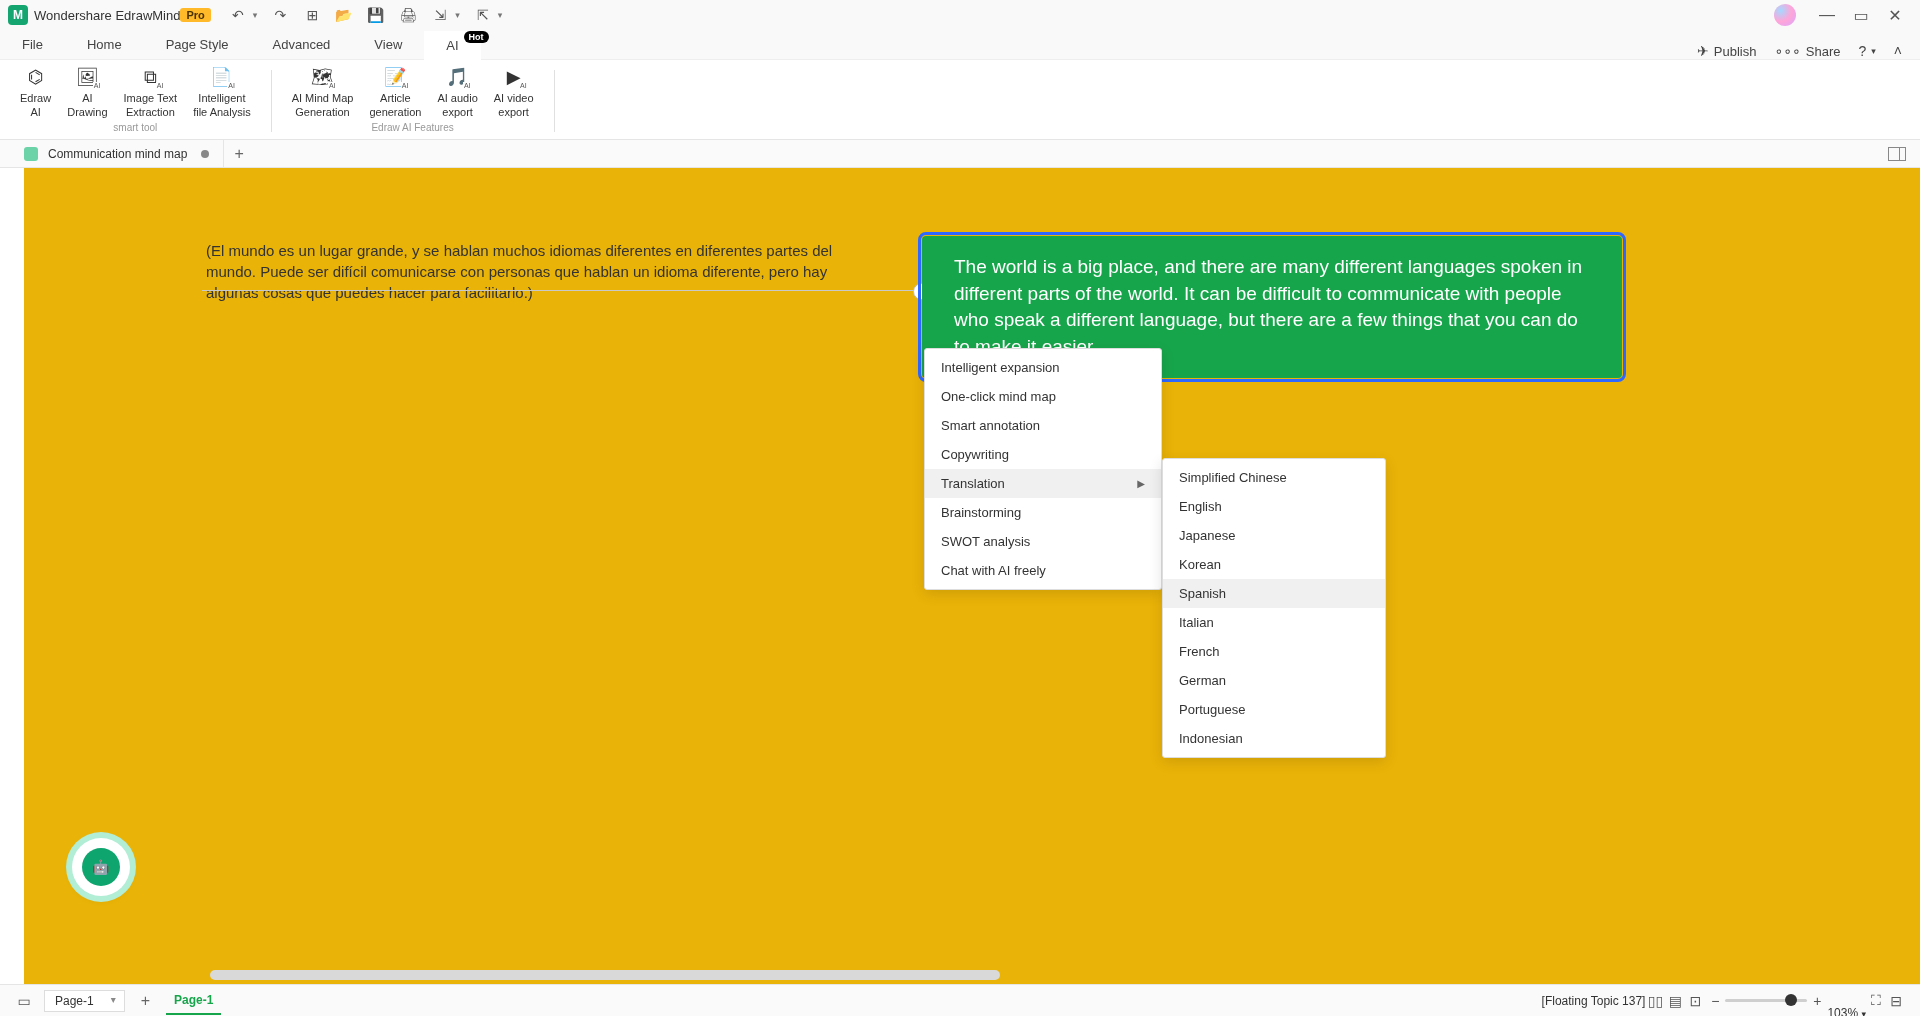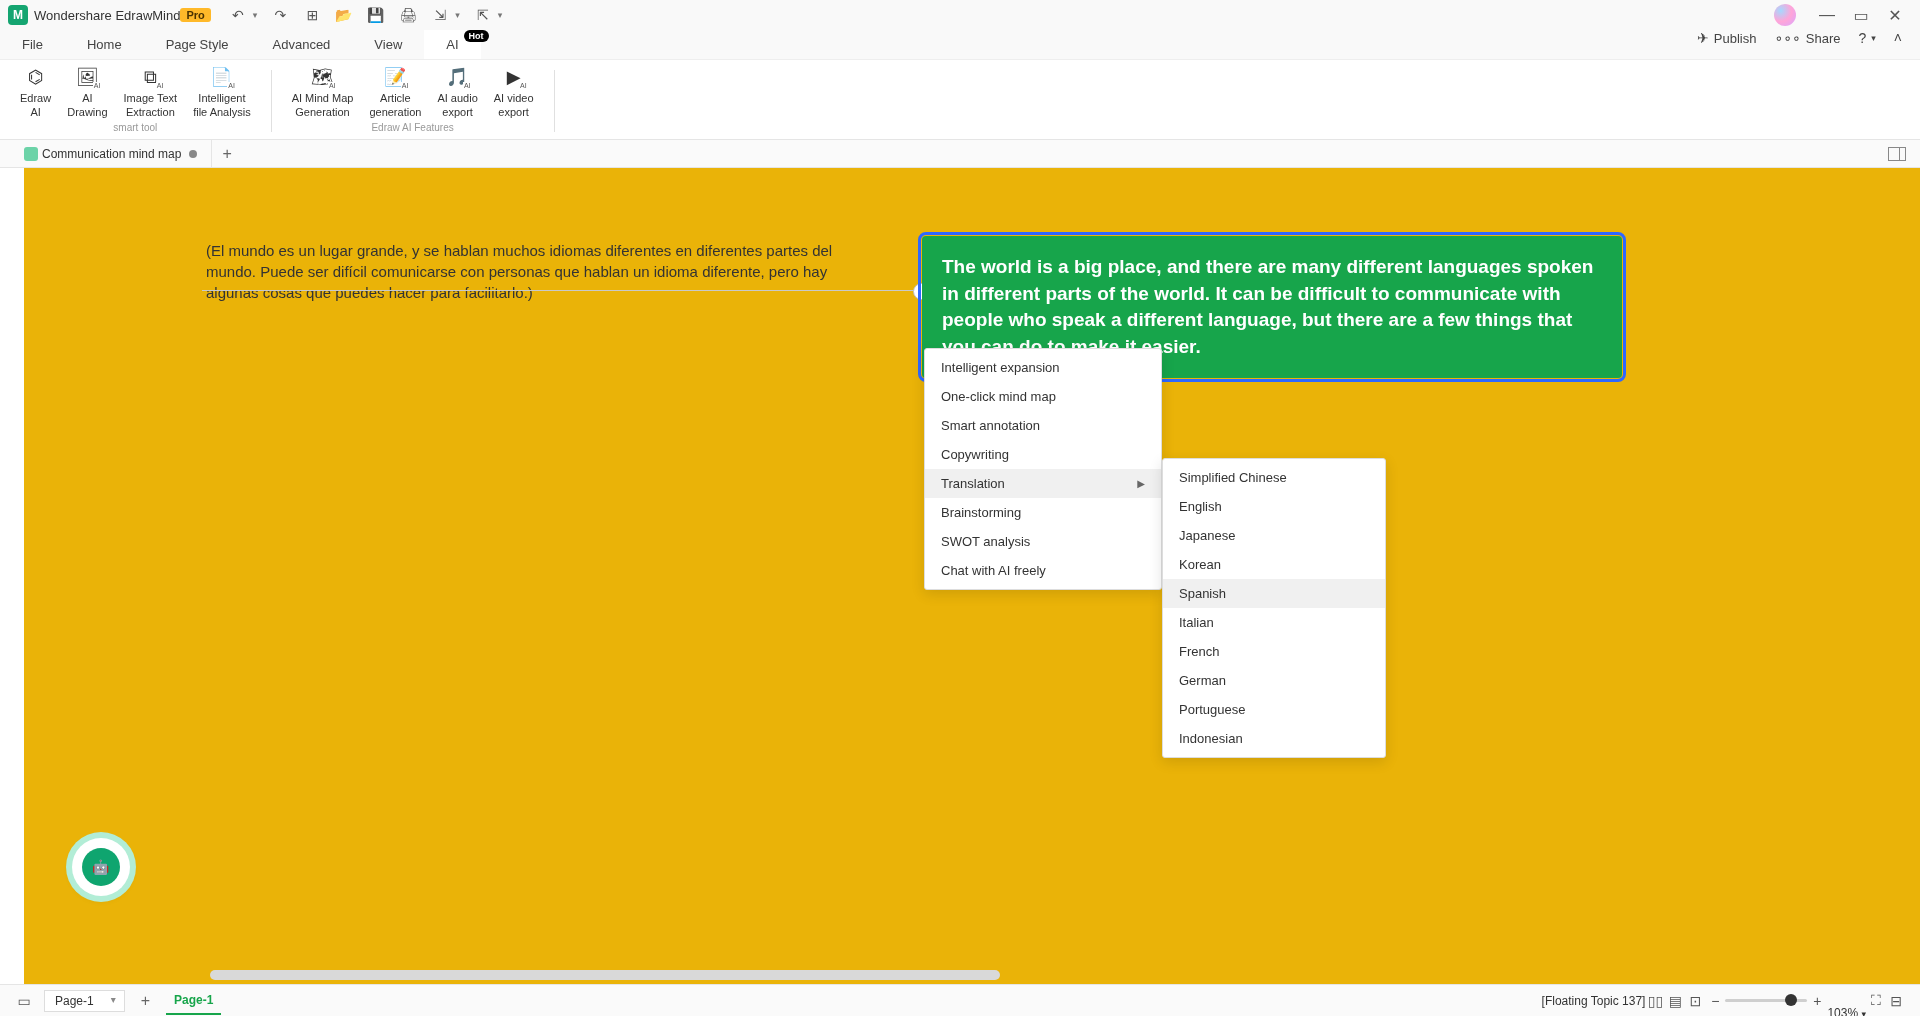--- a/index.html
+++ b/index.html
@@ -11,21 +11,21 @@
 .app-title { font-size: 13px; color: #333; }
 .pro-badge { background: #ffb929; color: #4a3200; font-size: 11px; padding: 1px 6px; border-radius: 3px; font-weight: 600; }
 .qa-group { display: flex; align-items: center; margin-left: 18px; gap: 14px; }
 .qa-icon { width: 18px; height: 18px; display: flex; align-items: center; justify-content: center; color: #555; font-size: 14px; cursor: pointer; }
 .qa-dropdown { font-size: 9px; color: #777; margin-left: -8px; }
 .title-spacer { flex: 1; }
 .avatar { width: 22px; height: 22px; border-radius: 50%; background: radial-gradient(circle at 30% 30%, #a5d8ff, #ffa5d8, #d8a5ff); margin-right: 14px; }
 .win-btn { width: 34px; height: 24px; display: flex; align-items: center; justify-content: center; color: #555; cursor: pointer; }
 
 
-.menu-bar { height: 30px; display: flex; align-items: flex-start; background: #f9f9f9; border-bottom: 1px solid #eee; }
+.menu-bar { height: 30px; display: flex; align-items: flex-end; background: #f9f9f9; border-bottom: 1px solid #eee; }
 .menu-item { padding: 0 22px; font-size: 13px; color: #444; height: 100%; display: flex; align-items: center; cursor: pointer; position: relative; }
 .menu-item.active { background: #fff; border-top: 2px solid transparent; border-bottom: 2px solid #fff; margin-bottom: -1px; }
 .hot-badge { background: #000000; color: #fff; font-size: 9px; padding: 1px 5px; border-radius: 7px; position: absolute; top: -2px; right: -8px; font-weight: 600; }
 .menu-spacer { flex: 1; }
 .menu-right { display: flex; align-items: center; gap: 18px; padding-right: 18px; font-size: 13px; color: #444; }
 .menu-right-item { display: flex; align-items: center; gap: 5px; cursor: pointer; }
 .mr-icon { font-size: 14px; }
 
 
 .ribbon { height: 80px; display: flex; align-items: flex-start; padding: 6px 10px 0 10px; background: #fff; border-bottom: 1px solid #e5e5e5; gap: 0; }
@@ -33,34 +33,34 @@
 .ribbon-buttons { display: flex; }
 .ribbon-btn { display: flex; flex-direction: column; align-items: center; padding: 0 8px; cursor: pointer; }
 .rb-icon { width: 26px; height: 22px; display: flex; align-items: center; justify-content: center; font-size: 18px; color: #333; position: relative; }
 .rb-icon .ai-sub { position: absolute; bottom: -1px; right: -1px; font-size: 7px; background: #fff; color: #555; padding: 0 1px; }
 .rb-label { font-size: 11px; color: #333; line-height: 1.25; text-align: center; margin-top: 4px; white-space: pre-line; }
 .ribbon-group-label { font-size: 10px; color: #999; margin-top: 2px; }
 .ribbon-sep { width: 1px; background: #e0e0e0; height: 62px; margin: 4px 10px 0 10px; }
 
 
 .tab-bar { height: 28px; display: flex; align-items: center; padding: 0 10px; border-bottom: 1px solid #e5e5e5; background: #fafafa; }
-.doc-tab { display: flex; align-items: center; gap: 4px; padding: 0 14px; height: 100%; font-size: 12px; color: #333; border-right: 1px solid #e5e5e5; }
+.doc-tab { display: flex; align-items: center; gap: 10px; padding: 0 14px; height: 100%; font-size: 12px; color: #333; border-right: 1px solid #e5e5e5; }
 .doc-tab-icon { width: 14px; height: 14px; background: #6cd3a8; border-radius: 3px; }
 .doc-tab-dirty { width: 8px; height: 8px; border-radius: 50%; background: #888; margin-left: 4px; }
 .tab-add { font-size: 16px; color: #666; margin-left: 10px; cursor: pointer; }
 .tab-right-icon { width: 18px; height: 14px; border: 1.5px solid #888; margin-left: auto; margin-right: 4px; cursor: pointer; position: relative; }
 .tab-right-icon::after { content: ""; position: absolute; right: 0; top: 0; width: 5px; height: 100%; border-left: 1.5px solid #888; }
 
 
 .canvas { position: absolute; top: 168px; left: 0; right: 0; bottom: 32px; background: #eab308; overflow: hidden; margin-left: 24px; }
 .spanish-node { position: absolute; top: 72px; left: 182px; width: 660px; font-size: 15px; color: #333; line-height: 1.4; }
 .spanish-underline { position: absolute; top: 122px; left: 178px; width: 720px; height: 1px; background: #c9c9c9; }
 .spanish-underline::after { content: ""; position: absolute; right: -8px; top: -7px; width: 15px; height: 15px; border: 1px solid #bdbdbd; border-radius: 50%; background: #fff; }
 .spanish-underline .minus { position: absolute; right: -4px; top: -7px; font-size: 14px; color: #888; }
-.green-node { position: absolute; top: 68px; left: 898px; width: 700px; background: #17a54b; color: #fff; padding: 18px 20px; font-size: 19px; font-weight: 700; line-height: 1.4; border-radius: 4px; outline: 3px solid #2e67ff; outline-offset: 1px; }
+.green-node { position: absolute; top: 68px; left: 898px; width: 700px; background: #17a54b; color: #fff; padding: 18px 32px; font-size: 19px; font-weight: 400; line-height: 1.4; border-radius: 4px; outline: 3px solid #2e67ff; outline-offset: 1px; }
 
 
 .ctx-menu { position: absolute; background: #fff; border: 1px solid #ddd; box-shadow: 0 4px 14px rgba(0,0,0,0.12); border-radius: 3px; padding: 4px 0; font-size: 13px; }
 .ctx-main { top: 180px; left: 900px; width: 238px; }
 .ctx-item { padding: 7px 16px; cursor: pointer; display: flex; align-items: center; color: #333; }
 .ctx-item.hover { background: #f0f0f0; }
 .ctx-item .arrow { margin-left: auto; font-size: 10px; color: #666; }
 .ctx-sub { top: 290px; left: 1138px; width: 224px; }
 
 

